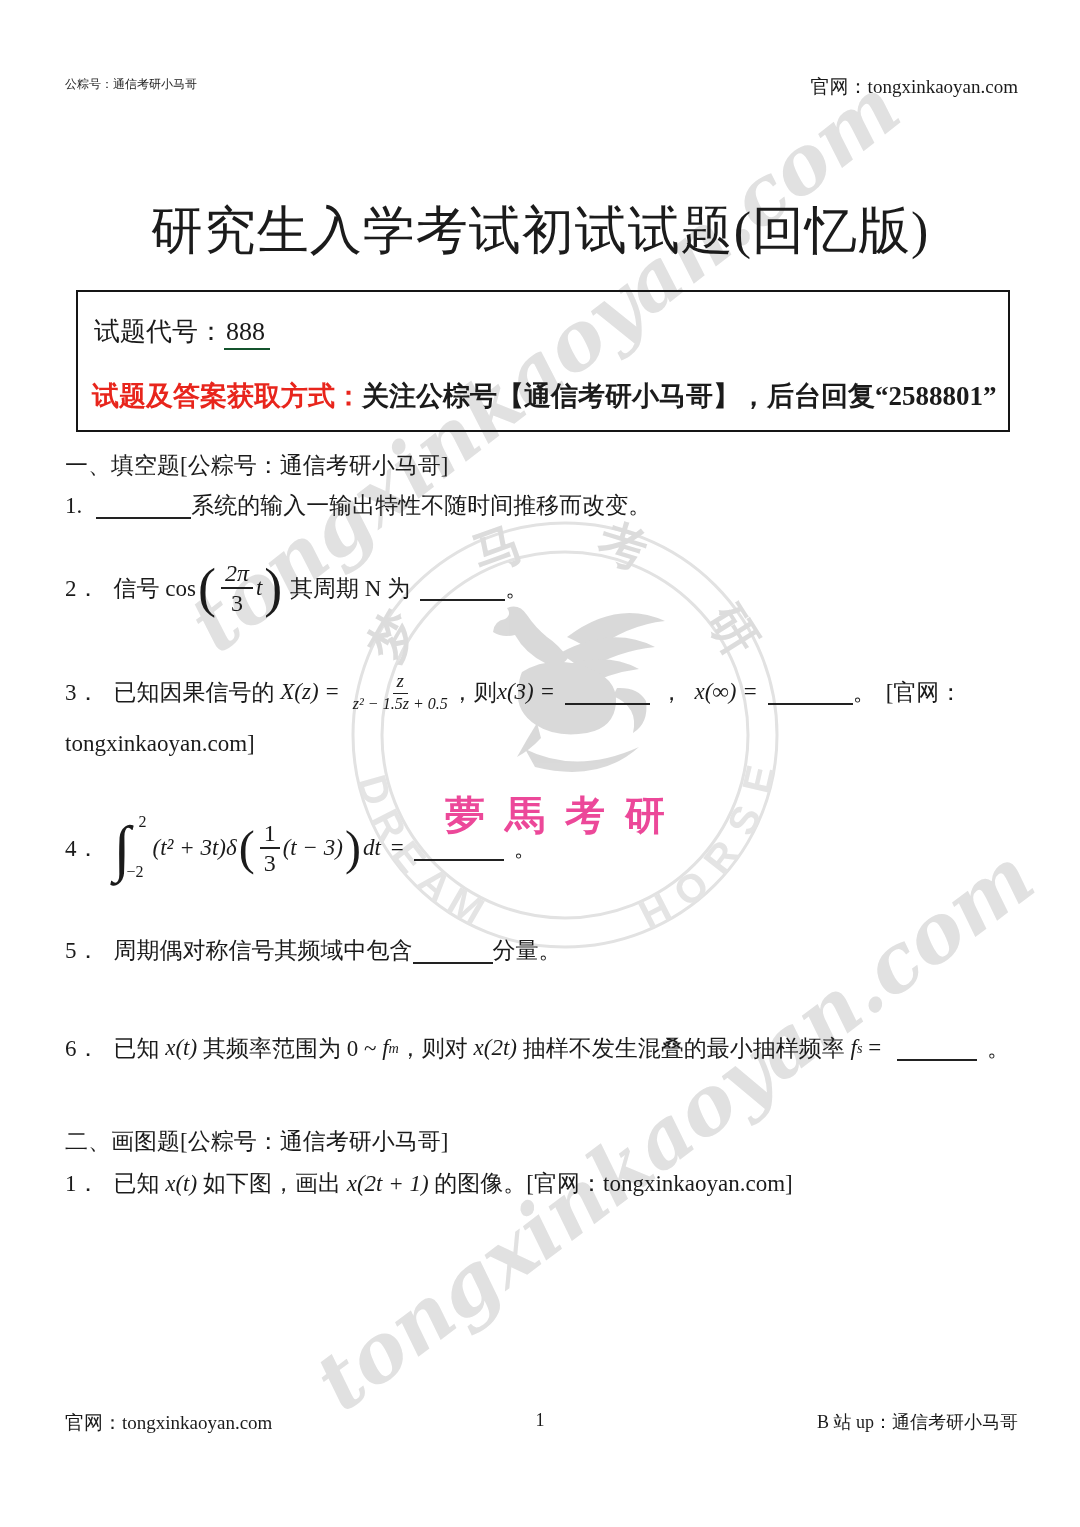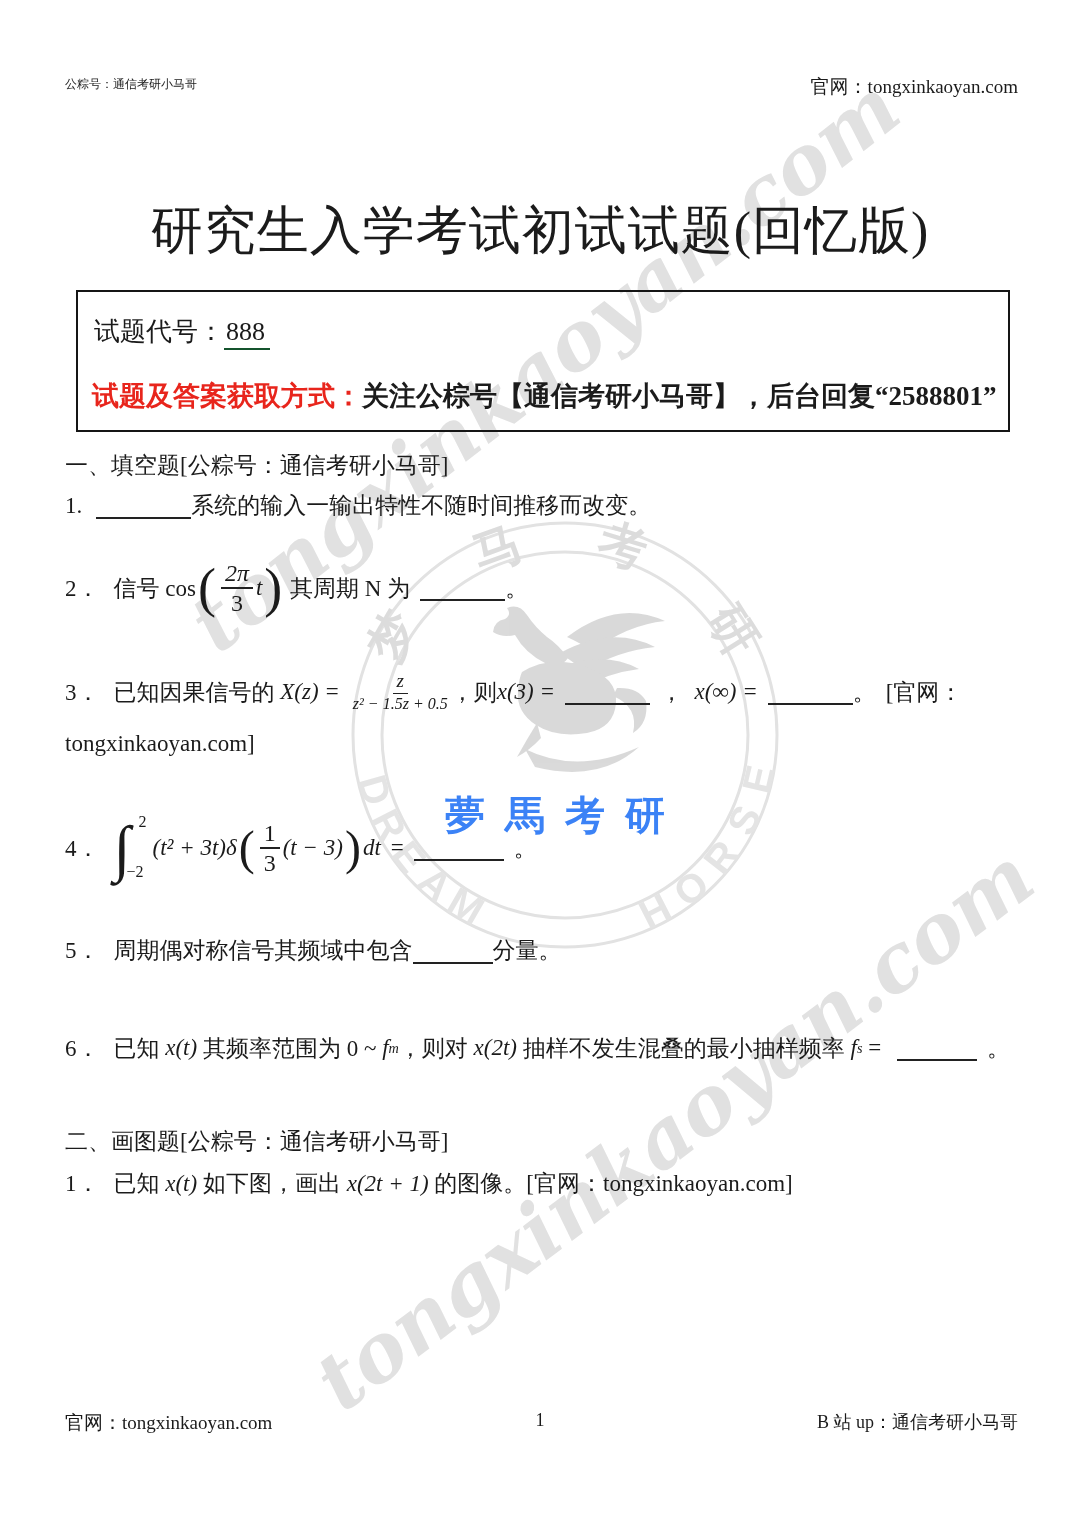--- a/index.html
+++ b/index.html
@@ -11,21 +11,21 @@
            font-weight:600;font-size:80px;color:#d7d7d7;opacity:.75;white-space:nowrap;
            pointer-events:none;}
   .wm1{left:108px;top:318px;transform:rotate(-38deg);}
   .wm2{left:238px;top:1082px;transform:rotate(-37deg);}
   .logo{position:absolute;left:315px;top:485px;width:500px;height:500px;z-index:0;pointer-events:none;}
   .logosvg{position:absolute;left:0;top:0;}
   .arcchar{position:absolute;font-size:48px;color:#dcdcdc;font-weight:bold;line-height:1;}
   .arclatin{position:absolute;font-family:"Liberation Sans",sans-serif;font-weight:600;
             font-size:40px;color:#e4e4e4;line-height:1;}
   .logocenter{position:absolute;left:250px;top:330px;transform:translate(-50%,-50%);
-              font-size:40px;color:#3b82f6;letter-spacing:20px;white-space:nowrap;font-weight:bold;}
+              font-size:40px;color:#ec4899;letter-spacing:20px;white-space:nowrap;font-weight:bold;}
   
   .z1{z-index:1;}
   .header-left{left:65px;top:76px;font-size:12px;}
   .header-right{right:62px;top:74px;font-size:19px;}
   .title1{left:0;top:100px;width:100%;text-align:center;font-size:56px;font-weight:bold;letter-spacing:3px;}
   .title2{left:0;top:196px;width:100%;text-align:center;font-size:52px;font-weight:normal;letter-spacing:1px;}
   
   .infobox{left:76px;top:290px;width:930px;height:138px;border:2px solid #151515;}
   .ib-code{left:16px;top:22px;font-size:26px;}
   .ib-name{left:496px;top:22px;font-size:26px;}

